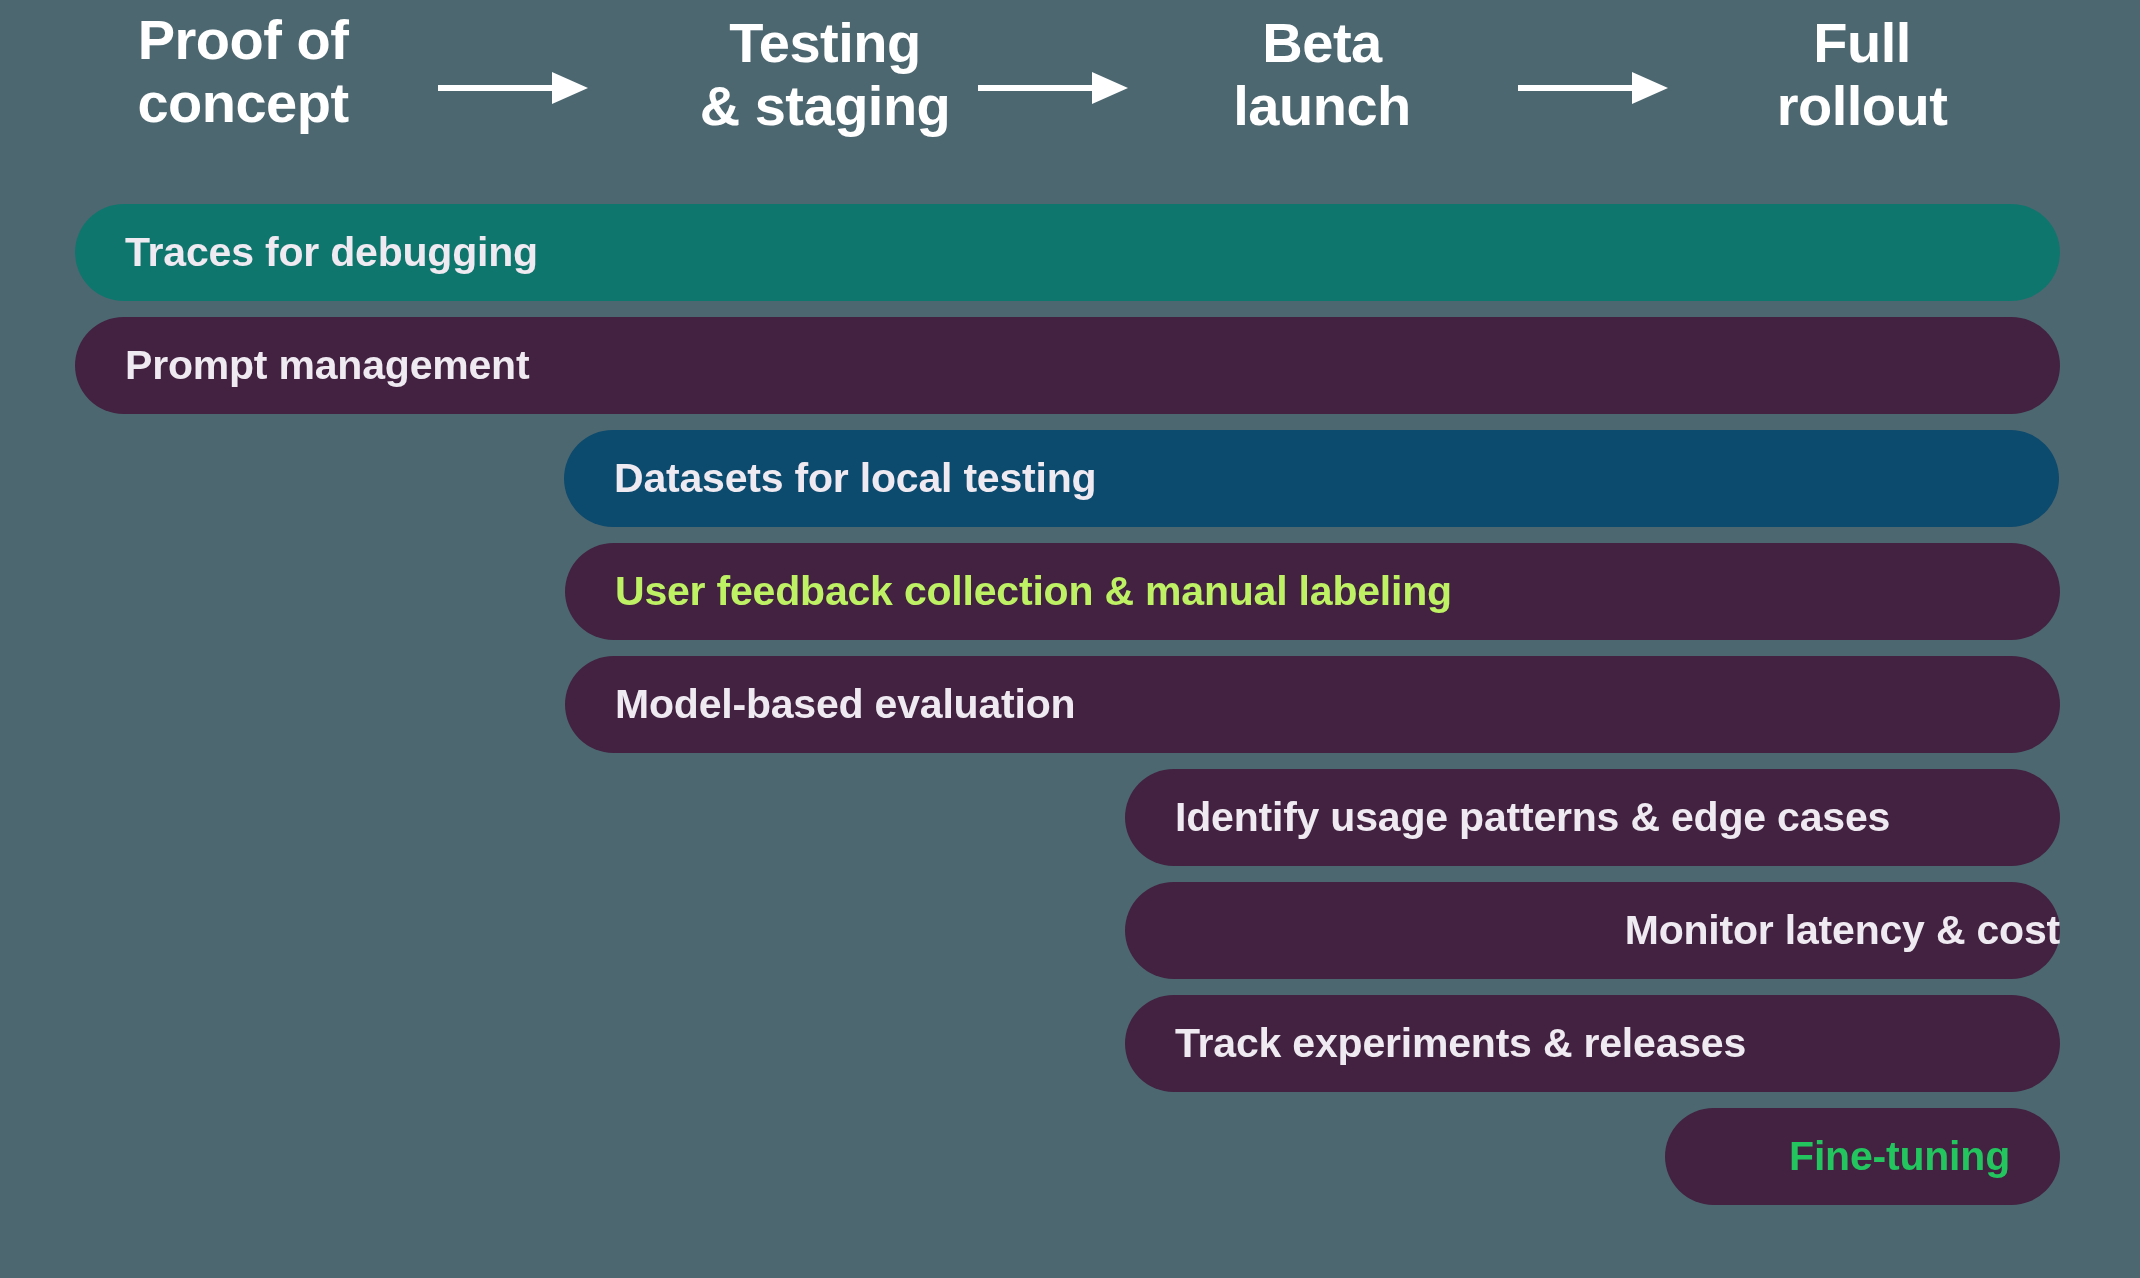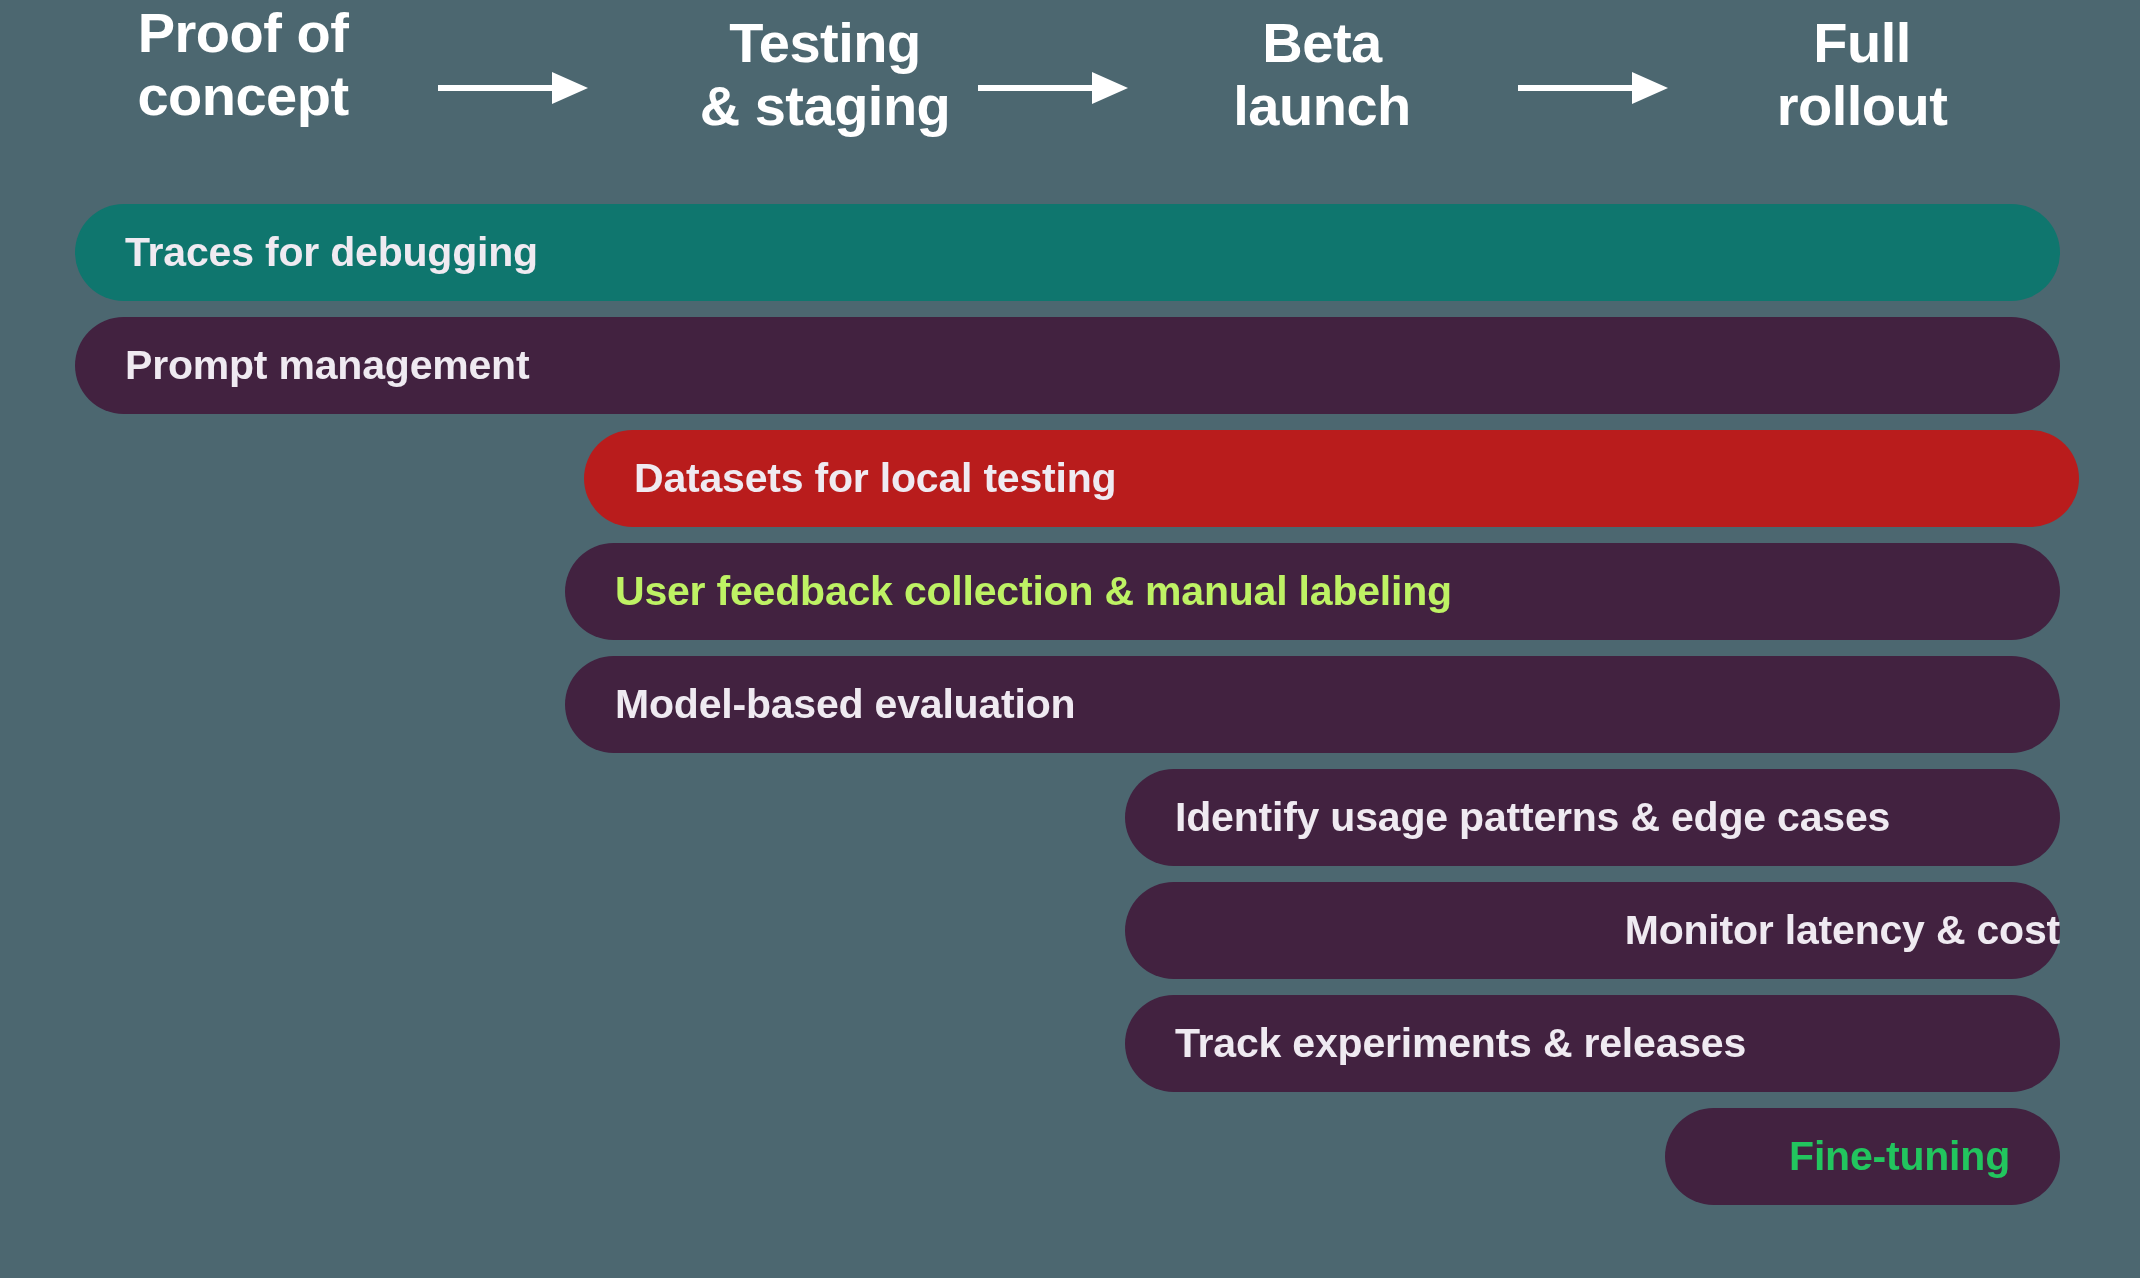--- a/index.html
+++ b/index.html
@@ -59,21 +59,21 @@
   }
   .bar.align-left  { justify-content: flex-start; padding-left: 50px; }
   .bar.align-right { justify-content: flex-end;   padding-right: 50px; }
 </style>
 </head>
 <body>
 
 <div id="canvas">
 
   <div id="stage-labels">
-      <div class="stage-label" style="left: 243px; top: 2px; text-align: center;">Proof of
+      <div class="stage-label" style="left: 243px; top: 9px; text-align: center;">Proof of
 concept</div>
       <div class="stage-label" style="left: 781px; top: 12px; margin-left: 44px;">Testing
 &amp; staging</div>
       <div class="stage-label" style="left: 1322px; top: 12px;">Beta
 launch</div>
       <div class="stage-label" style="left: 1862px; top: 12px;">Full
 rollout</div>
     </div>
 
   <div id="stage-arrows">
@@ -97,21 +97,21 @@
       </div>
     </div>
 
   <div id="capability-bars">
       <div class="bar align-left" style="left: 75px; width: 1985px; top: 204px; background: #0f766e;">
         <span class="bar-label" style="color: rgb(239, 234, 241);">Traces for debugging</span>
       </div>
       <div class="bar align-left" style="left: 75px; width: 1985px; top: 317px; background: rgb(66, 34, 64);">
         <span class="bar-label" style="color: rgb(239, 234, 241);">Prompt management</span>
       </div>
-      <div class="bar align-left" style="left: 584px; width: 1495px; top: 430px; background: #b91c1c;">
+      <div class="bar align-left" style="left: 564px; width: 1495px; top: 430px; background: #0c4a6e;">
         <span class="bar-label" style="color: rgb(239, 234, 241);">Datasets for local testing</span>
       </div>
       <div class="bar align-left" style="left: 565px; width: 1495px; top: 543px; background: rgb(66, 34, 64);">
         <span class="bar-label" style="color: #bef264;">User feedback collection &amp; manual labeling</span>
       </div>
       <div class="bar align-left" style="left: 565px; width: 1495px; top: 656px; background: rgb(66, 34, 64);">
         <span class="bar-label" style="color: rgb(239, 234, 241);">Model-based evaluation</span>
       </div>
       <div class="bar align-left" style="left: 1125px; width: 935px; top: 769px; background: rgb(66, 34, 64);">
         <span class="bar-label" style="color: rgb(239, 234, 241);">Identify usage patterns &amp; edge cases</span>

